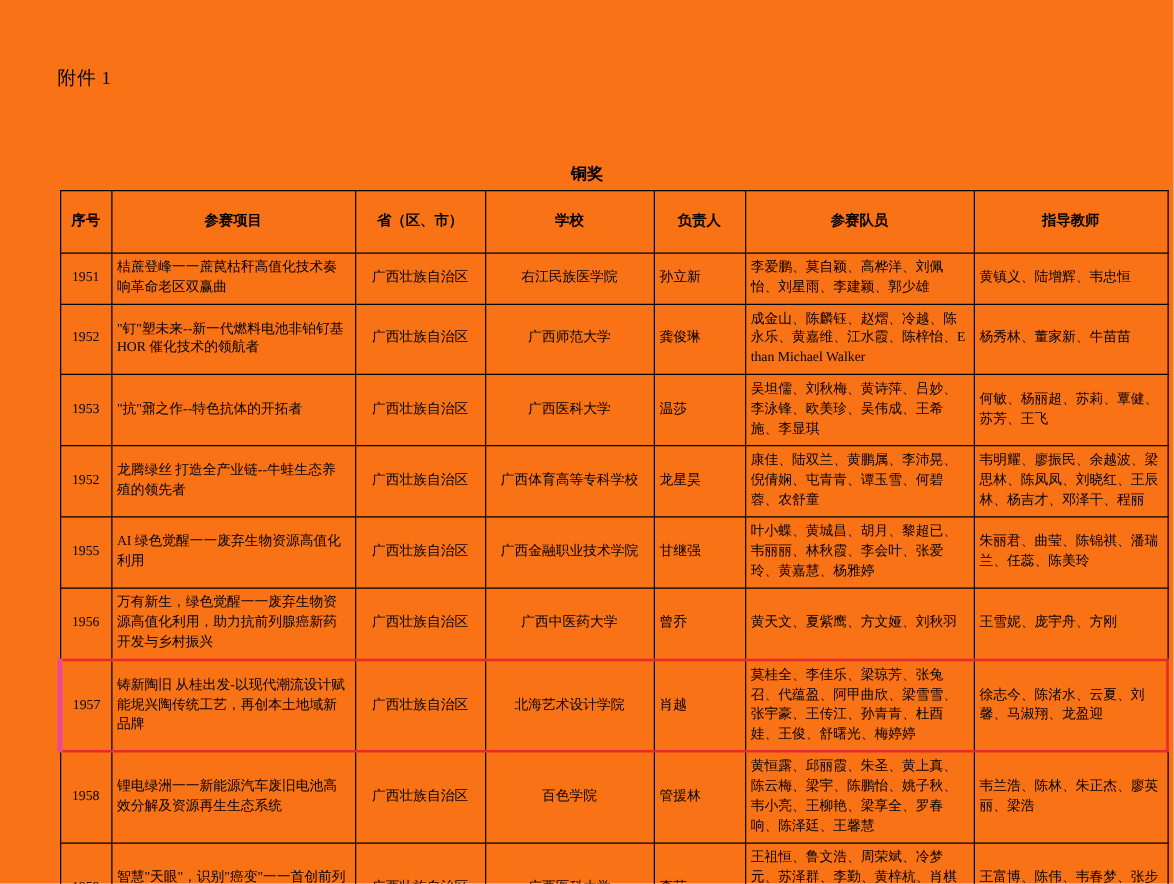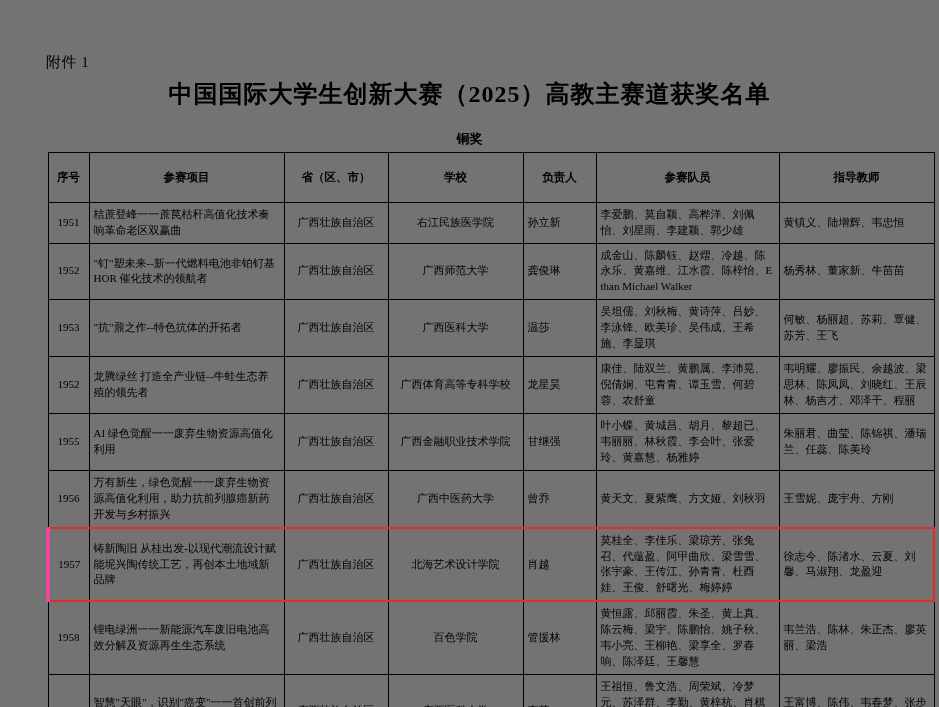--- a/index.html
+++ b/index.html
@@ -13,21 +13,21 @@
     font-family: "Liberation Serif", "DejaVu Serif", serif;
     color: #000000;
     position: relative;
     overflow: hidden;
   }
   .page {
     position: absolute;
     left: 0; top: 0;
     width: 939px;
     height: 707px;
-    background: #737373;
+    background: #f97316;
   }
   .attachment-label {
     position: absolute;
     left: 46px;
     top: 53px;
     font-size: 15px;
     letter-spacing: 0.5px;
   }
   .doc-title {
     position: absolute;
@@ -98,21 +98,20 @@
     border-right: 2px solid #e8292c;
   }
 </style>
 </head>
 <body>
 
 <div class="page">
 
   <div class="attachment-label">附件 1</div>
 
-  <div class="doc-title">中国国际大学生创新大赛（2025）高教主赛道获奖名单</div>
 
   <div class="award-level">铜奖</div>
 
   <table class="award-table">
     <thead>
       <tr>
         <th class="h-no">序号</th>
         <th class="h-proj">参赛项目</th>
         <th class="h-prov">省（区、市）</th>
         <th class="h-school">学校</th>

